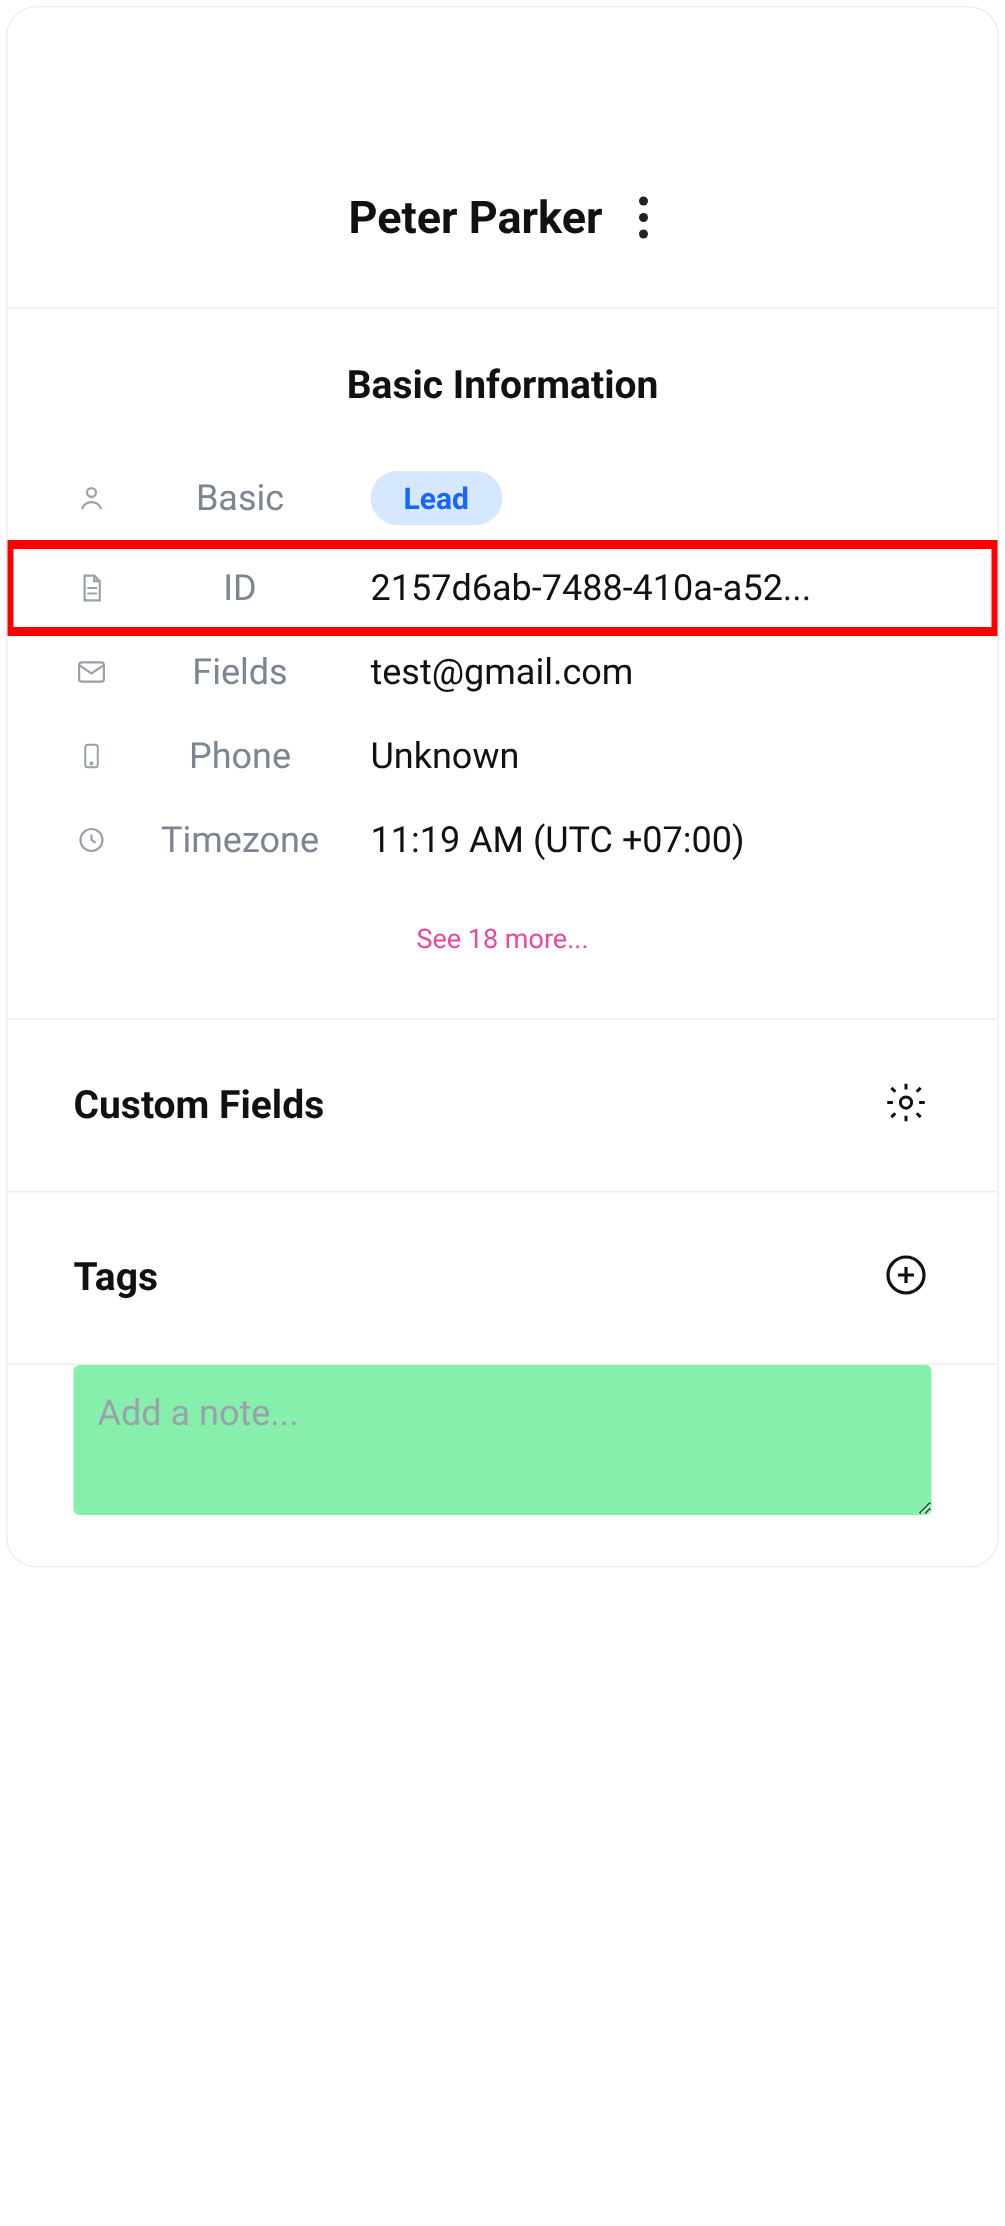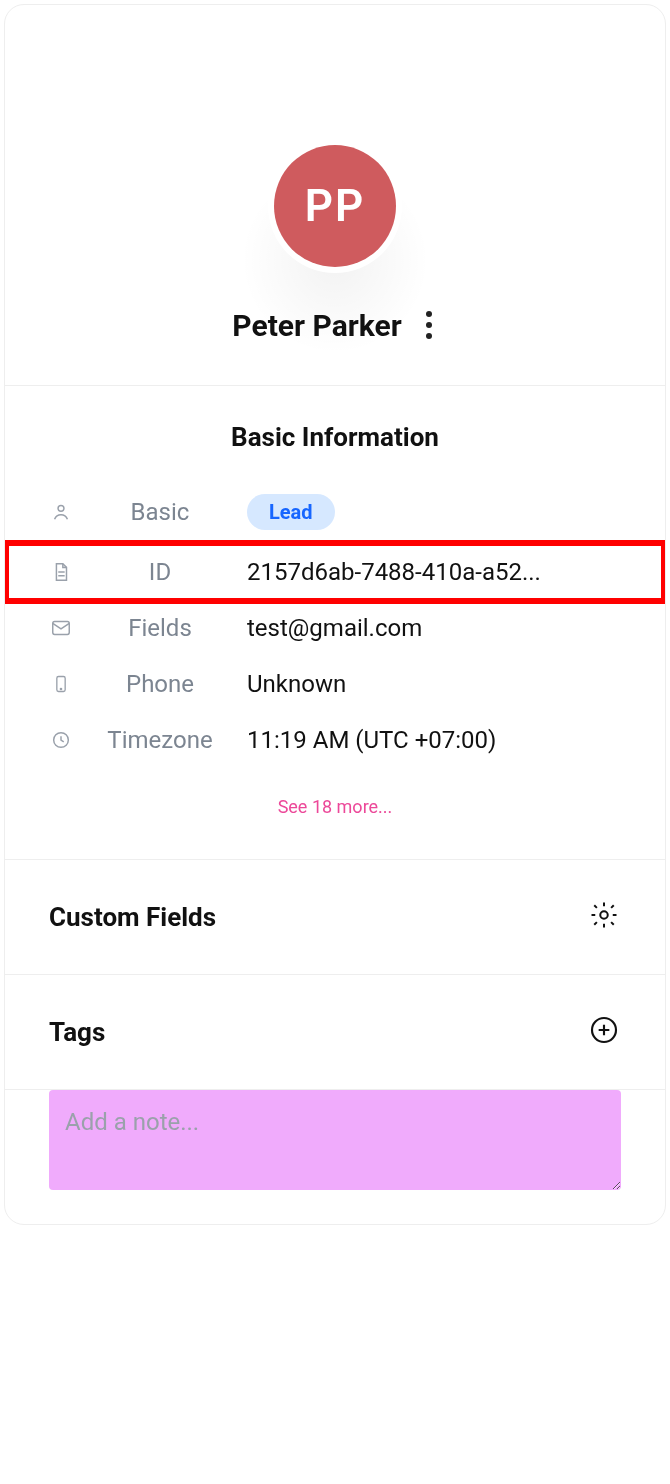--- a/index.html
+++ b/index.html
@@ -129,44 +129,40 @@
   }
   .section-row .tt{
     font-size:26px; font-weight:700;
   }
   .icon-btn{
     width:34px;height:34px;display:flex;align-items:center;justify-content:center;
     cursor:pointer; color:#111;
   }
   .note-box{
     margin: 0 44px 30px 44px;
-    background:#f0abfc;
+    background:#86efac;
     border:none;
     border-radius:4px;
     width: calc(100% - 88px);
     min-height: 100px;
     resize: both;
     font-size: 24px;
     font-family: inherit;
     color:#555;
     padding: 18px 16px;
   }
   .note-box::placeholder{color:#9aa1ab;}
   svg{stroke:currentColor;fill:none;stroke-width:1.6;}
 </style>
 </head>
 <body>
 
 <div class="card">
 
   <div class="hero">
-    <div class="avatar-wrap">
-      <div class="avatar-halo"></div>
-      <div class="avatar">PP</div>
-    </div>
     <div class="name-row">
       <div class="name">Peter Parker</div>
       <div class="dots">
         <span></span>
           <span></span>
           <span></span>
       </div>
     </div>
   </div>
 

